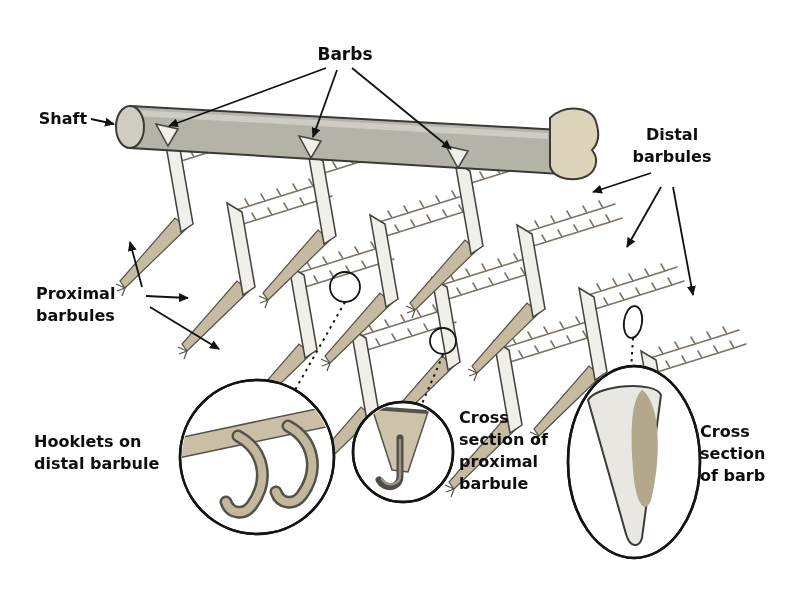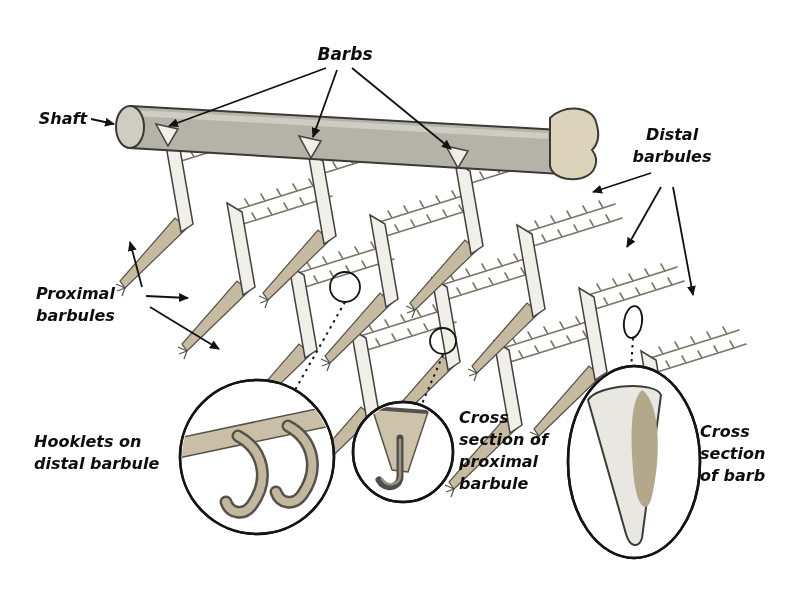--- a/index.html
+++ b/index.html
@@ -1,17 +1,17 @@
 <!DOCTYPE html>
 <html><head>
 <meta charset="utf-8">
 <style>
   html,body{margin:0;padding:0;background:#ffffff;}
   .stage{position:relative;width:788px;height:600px;background:#ffffff;overflow:hidden;
-         font-family:"DejaVu Sans","Liberation Sans",sans-serif;font-style:italic;}
+         font-family:"DejaVu Sans","Liberation Sans",sans-serif;}
   svg text{font-family:"DejaVu Sans","Liberation Sans",sans-serif;font-weight:700;fill:#0d0d0d;}
   .lbl{font-size:16px;}
   .lbl-lg{font-size:17px;}
   .arrowline{stroke:#111111;stroke-width:1.8;fill:none;}
   .dotline{stroke:#141414;stroke-width:2;fill:none;stroke-dasharray:2.5 4.5;}
   .magcircle{fill:none;stroke:#141414;stroke-width:1.8;}
   .insetring{fill:#ffffff;stroke:#141414;stroke-width:2.5;}
   .hookO{stroke:#55524a;stroke-width:13;fill:none;stroke-linecap:round;}
   .hookI{stroke:#c3b89e;stroke-width:8;fill:none;stroke-linecap:round;}
 </style>

